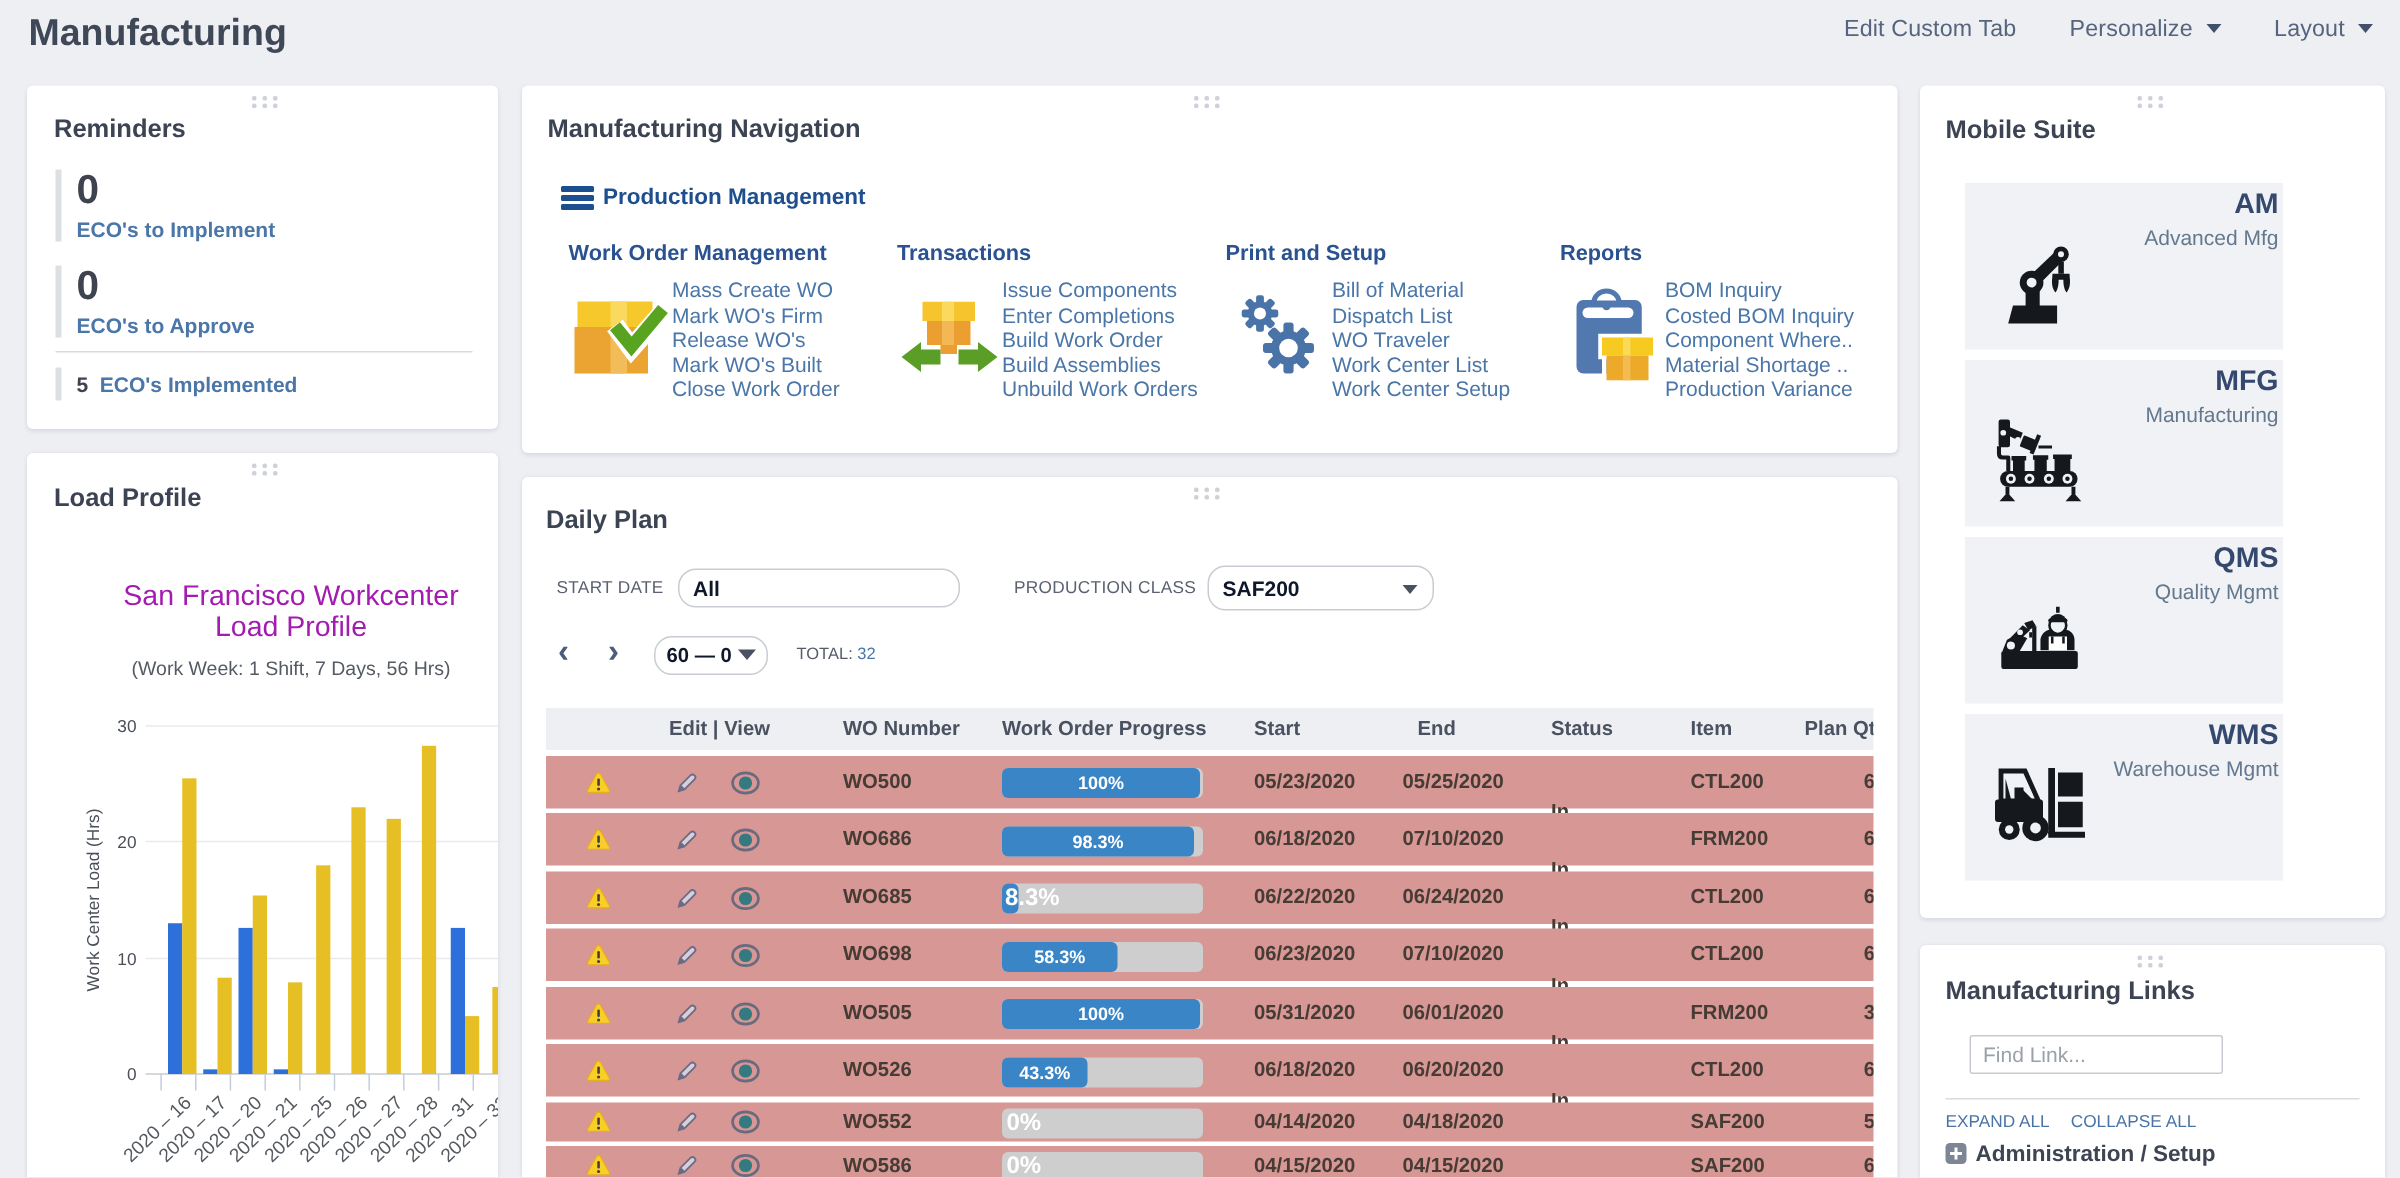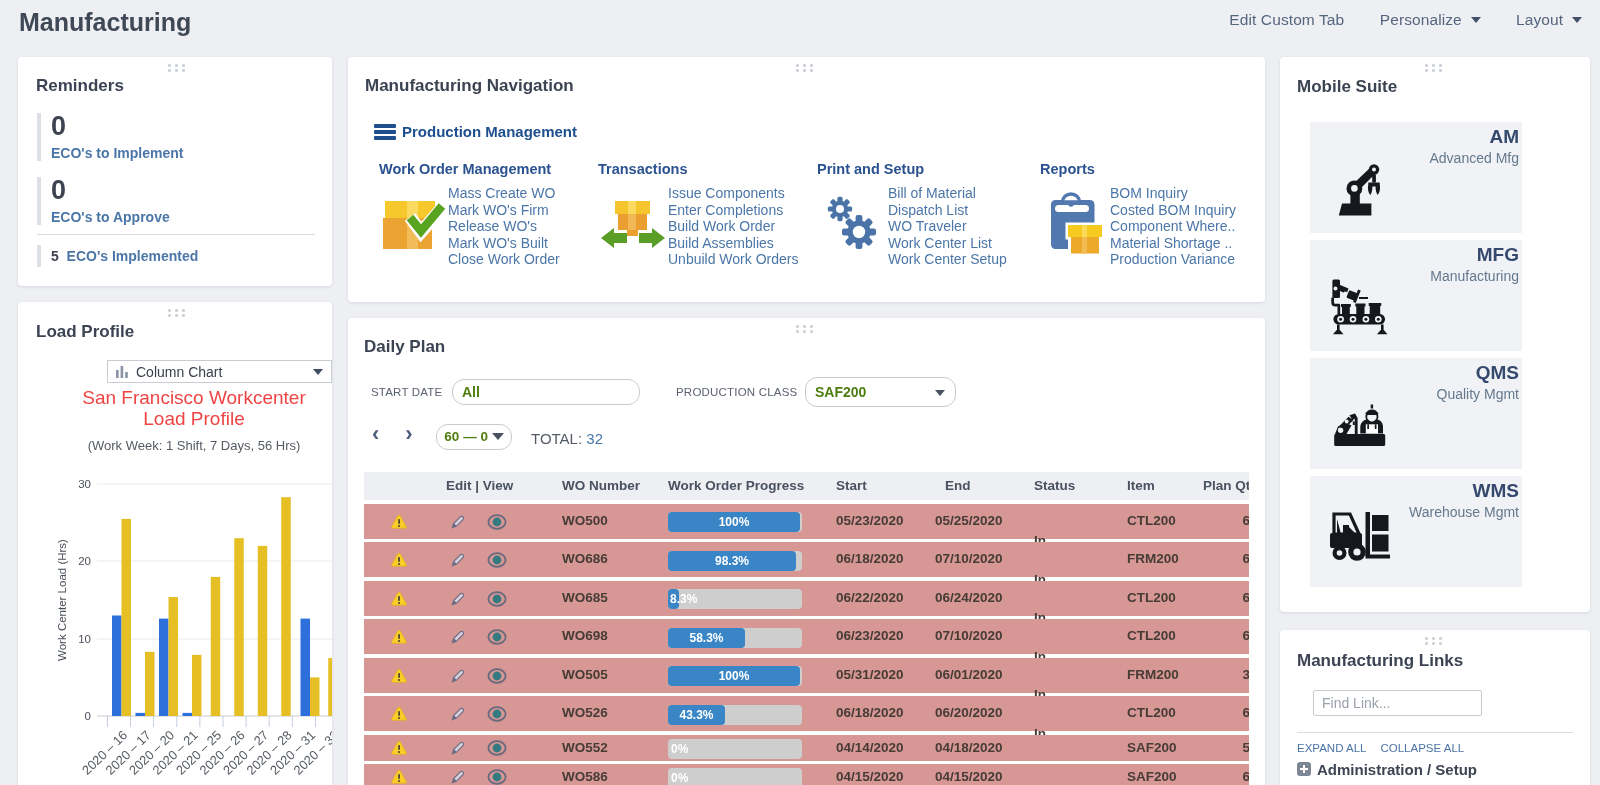--- a/index.html
+++ b/index.html
@@ -41,55 +41,55 @@
 #pm-burger{position:absolute;left:0;top:1px;width:22px;height:16px;}
 #pm-burger div{height:3.5px;background:#1d4e8e;border-radius:1px;margin-bottom:2.6px;}
 #pm-text{position:absolute;left:28px;top:0;font-size:15px;font-weight:bold;color:#1d4e8e;white-space:nowrap;}
 .nav-h{position:absolute;top:104px;font-size:14.5px;font-weight:bold;color:#2a5290;white-space:nowrap;}
 .nav-links{position:absolute;top:128px;font-size:14px;line-height:16.6px;color:#4b76a8;white-space:nowrap;}
 .nav-icon{position:absolute;}
 
 
 #daily{left:348px;top:318px;width:917px;height:467px;border-bottom-left-radius:0;border-bottom-right-radius:0;}
 .flabel{position:absolute;font-size:11.5px;color:#5a6170;letter-spacing:.2px;}
-.fbox{position:absolute;background:#fff;border:1px solid #c8ccd2;border-radius:12px;font-size:14px;font-weight:bold;color:#4d7c0f;}
+.fbox{position:absolute;background:#fff;border:1px solid #c8ccd2;border-radius:12px;font-size:14px;font-weight:bold;color:#0f172a;}
 #dp-chev{position:absolute;left:24px;top:103px;font-size:22px;font-weight:bold;color:#4c5c7c;}
 #dp-chev span{margin-right:26px;}
-#dp-total{position:absolute;left:183px;top:112px;font-size:15px;color:#555c68;}
+#dp-total{position:absolute;left:183px;top:112px;font-size:11px;color:#555c68;}
 #dp-table{position:absolute;left:16px;top:154px;width:885px;height:313px;overflow:hidden;}
 #dp-thead{position:relative;width:926px;height:28px;background:#edeff2;font-size:13.5px;font-weight:bold;color:#4a5160;}
 #dp-thead span{position:absolute;top:6px;}
 .row{position:relative;width:926px;background:#d69795;margin-top:3.5px;}
 .row.tall{height:35px;}
 .row.short{height:26px;}
 .row span{position:absolute;font-size:13.5px;font-weight:bold;color:#463c35;}
 .cell-wo{left:198px;}
 .cell-start{left:472px;}
 .cell-end{left:571px;}
 .cell-status{left:670px;width:62px;line-height:15.5px;margin-top:28px;}
 .cell-item{left:763px;}
 .cell-qty{left:856px;width:30px;text-align:right;}
 .tall span{top:9px;}
 .tall span.cell-status{top:1.5px;}
 .short span{top:5px;}
 .pbar{position:absolute;left:304px;width:134px;height:20px;background:#cecece;border-radius:4px;}
 .tall .pbar{top:8.5px;}
 .short .pbar{top:4px;}
 .pfill{position:absolute;left:0;top:0;height:20px;background:#3a85c6;border-radius:4px;color:#fff;font-size:12px;font-weight:bold;text-align:center;line-height:20px;}
-.ptext{position:absolute;left:5px;top:0;color:#fff;font-size:12px;font-weight:bold;line-height:20px;}
+.ptext{position:absolute;left:5px;top:0;color:#fff;font-size:16px;font-weight:bold;line-height:20px;}
 .icon-warn{position:absolute;left:27px;}
 .icon-pencil{position:absolute;left:86px;}
 .icon-eye{position:absolute;left:123px;}
 .tall .ricon{top:10px;}
 .short .ricon{top:5px;}
 
 
 #loadprofile{left:18px;top:302px;width:314px;height:483px;overflow:hidden;border-bottom-left-radius:0;border-bottom-right-radius:0;}
 #lp-select{position:absolute;left:89px;top:58px;width:225px;height:23px;background:#fff;border:1px solid #c9ccd2;font-size:14px;color:#3b414c;}
-#lp-title{position:absolute;left:0px;top:85px;width:352px;text-align:center;font-size:19px;color:#ef4444;line-height:21px;}
+#lp-title{position:absolute;left:0px;top:85px;width:352px;text-align:center;font-size:19px;color:#a21caf;line-height:21px;}
 #lp-sub{position:absolute;left:0px;top:136px;width:352px;text-align:center;font-size:13px;color:#555b63;}
 #lp-chart{position:absolute;left:-18px;top:160px;}
 
 
 #mobile{left:1280px;top:57px;width:310px;height:555px;}
 .tile{position:absolute;left:30px;width:212px;height:111px;background:#f0f2f5;}
 .tile-big{position:absolute;right:3px;top:4px;font-size:19px;font-weight:bold;color:#35496e;}
 .tile-sub{position:absolute;right:3px;top:28px;font-size:14px;color:#64788e;}
 .tile-icon{position:absolute;}
 
@@ -143,29 +143,20 @@
     <div class="rem-num">0</div>
     <div class="rem-label">ECO's to Approve</div>
   </div>
   <div id="rem-hr"></div>
   <div class="rem-small"><span style="color:#3f4350;">5</span>&nbsp; <span class="steel">ECO's Implemented</span></div>
 </div>
 
 <div class="card" id="loadprofile">
   <div class="dots" style="left:150px;top:7px;"></div>
   <div class="ctitle" style="left:18px;top:20px;">Load Profile</div>
-  <div id="lp-select">
-    <svg width="12" height="12" style="position:absolute;left:8px;top:5px;" viewBox="0 0 12 12">
-        <rect x="0" y="4" width="2.6" height="8" fill="#8a93a3"></rect>
-        <rect x="4.6" y="0" width="2.6" height="12" fill="#8a93a3"></rect>
-        <rect x="9.2" y="6" width="2.6" height="6" fill="#8a93a3"></rect>
-      </svg>
-    <span style="position:absolute;left:28px;top:3px;">Column Chart</span>
-    <span class="caret" style="position:absolute;right:8px;top:8px;border-top-color:#3f4d63;"></span>
-  </div>
   <div id="lp-title">San Francisco Workcenter<br>Load Profile</div>
   <div id="lp-sub">(Work Week: 1 Shift, 7 Days, 56 Hrs)</div>
   <svg id="lp-chart" width="352" height="323" viewBox="0 0 352 323">
 
     <line x1="97" y1="22" x2="352" y2="22" stroke="#e8eaed" stroke-width="1"></line>
     <line x1="97" y1="99" x2="352" y2="99" stroke="#e8eaed" stroke-width="1"></line>
     <line x1="97" y1="177" x2="352" y2="177" stroke="#e8eaed" stroke-width="1"></line>
     <line x1="97" y1="254" x2="352" y2="254" stroke="#c9ccd1" stroke-width="1"></line>
     <g font-family="Liberation Sans, sans-serif" font-size="11.5" fill="#4a4f58">
       <text x="91" y="26" text-anchor="end">30</text>

